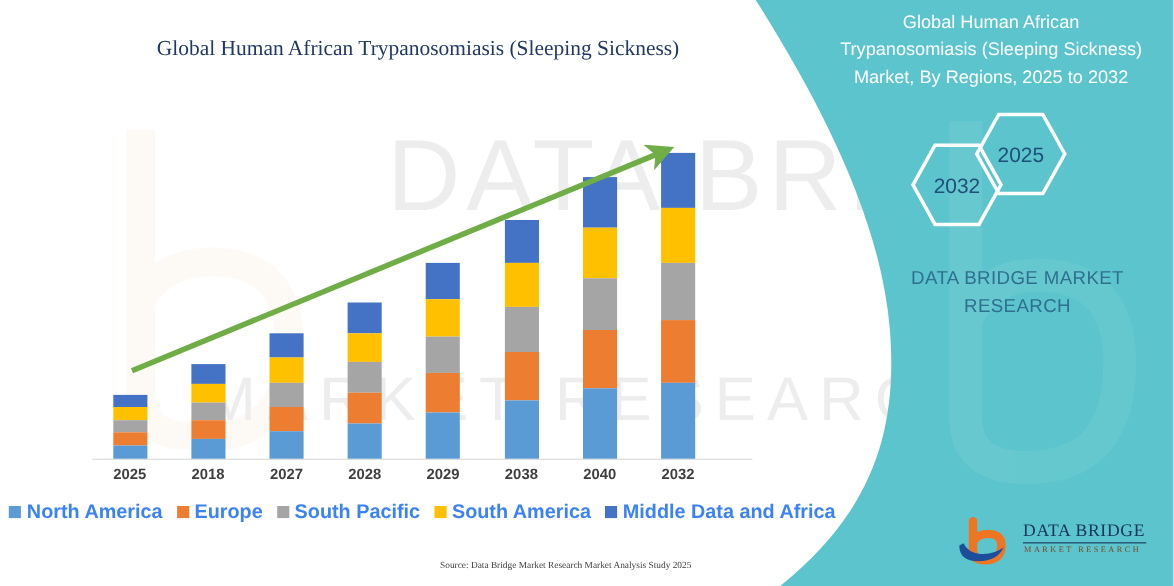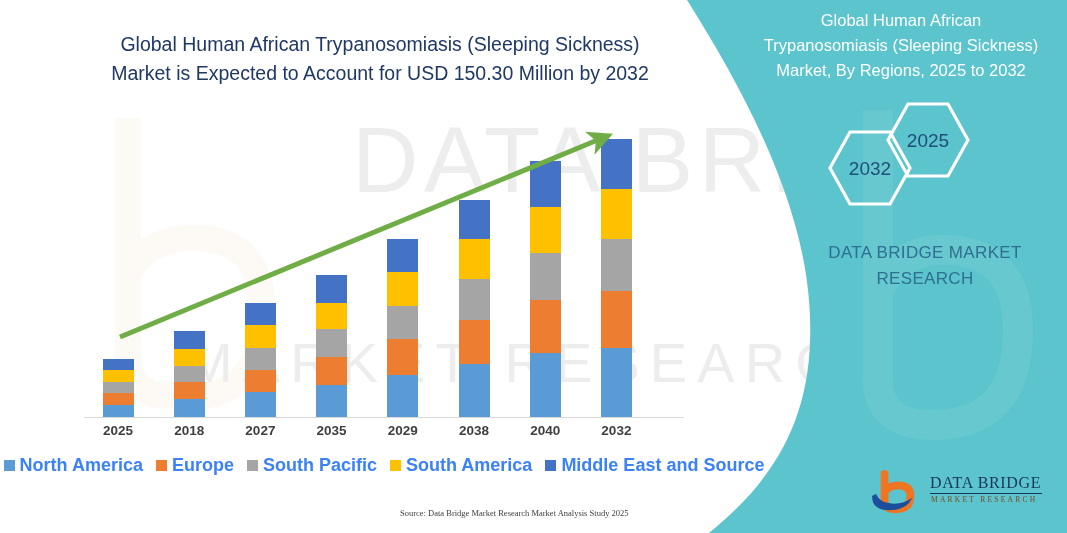--- a/index.html
+++ b/index.html
@@ -23,21 +23,21 @@
     position:absolute;color:#d8d8d8;font-weight:400;letter-spacing:.06em;
     white-space:nowrap;user-select:none;
   }
   .wm-l1{left:352px;top:108px;font-size:92px;color:#ededed;}
   .wm-l2{left:186px;top:330px;font-size:56px;color:#ededed;letter-spacing:.18em;}
 
   
   .title{
     position:absolute;left:60px;top:30px;width:640px;
     text-align:center;color:#1f3864;
-    font-size:19.5px;line-height:29px;font-weight:400;
+    font-size:19.5px;line-height:29px;font-weight:400;font-family:Liberation Serif, serif;
   }
   .title .l{display:block;}
 
   
   .chart{position:absolute;left:84px;top:118px;width:600px;height:300px;}
   .axis{
     position:absolute;left:0;bottom:0;width:600px;height:1px;background:#d9d9d9;
   }
   .bar{
     position:absolute;bottom:1px;width:31px;display:flex;flex-direction:column-reverse;
@@ -108,21 +108,20 @@
     <path d="M40 10 L40 250 Q40 290 95 290 Q175 290 175 205 Q175 130 105 130 Q60 130 40 165" fill="none" stroke="#f0c9a8" stroke-width="26"></path>
   </svg>
 
   <div class="wm-text">
     <div class="wm-line wm-l1">DATA BRIDGE</div>
     <div class="wm-line wm-l2">MARKET RESEARCH</div>
   </div>
 
   <div class="title">
     <span class="l">Global Human African Trypanosomiasis (Sleeping Sickness)</span>
-    <span class="l">Market is Expected to Account for USD 150.30 Million by 2032</span>
   </div>
 
   <div class="chart" id="chart">
     <div class="axis"></div>
   <div class="bar" style="left: 18.5px;">
         <div class="seg" style="height: 12.51px; background: rgb(91, 155, 213);"></div>
         <div class="seg" style="height: 11.12px; background: rgb(237, 125, 49);"></div>
         <div class="seg" style="height: 11.12px; background: rgb(165, 165, 165);"></div>
         <div class="seg" style="height: 12.51px; background: rgb(255, 192, 0);"></div>
         <div class="seg" style="height: 11.12px; background: rgb(68, 114, 196);"></div>
@@ -184,21 +183,21 @@
         <path d="M0,0 L5,2.5 L0,5 L1.3,2.5 Z" fill="#70ad47"></path>
       </marker>
     </defs>
     <line id="arrow-line" x1="36.0" y1="219.0" x2="516.0" y2="21.0" stroke="#70ad47" stroke-width="5" marker-end="url(#ah)"></line>
   </svg>
 
   <div class="xlabels" id="xlabels">
       <div class="xlab" style="left: 4px;">2025</div>
       <div class="xlab" style="left: 75.2px;">2018</div>
       <div class="xlab" style="left: 146.4px;">2027</div>
-      <div class="xlab" style="left: 217.6px;">2035</div>
+      <div class="xlab" style="left: 217.6px;">2028</div>
       <div class="xlab" style="left: 288.8px;">2029</div>
       <div class="xlab" style="left: 360px;">2038</div>
       <div class="xlab" style="left: 431.2px;">2040</div>
       <div class="xlab" style="left: 502.4px;">2032</div>
     </div>
 
   <div class="legend" id="legend">
       <div class="lgi">
         <span class="lgsw" style="background: rgb(91, 155, 213);"></span>
         <span class="lglb">North America</span>
@@ -210,21 +209,21 @@
       <div class="lgi">
         <span class="lgsw" style="background: rgb(165, 165, 165);"></span>
         <span class="lglb">South Pacific</span>
       </div>
       <div class="lgi">
         <span class="lgsw" style="background: rgb(255, 192, 0);"></span>
         <span class="lglb">South America</span>
       </div>
       <div class="lgi">
         <span class="lgsw" style="background: rgb(68, 114, 196);"></span>
-        <span class="lglb">Middle East and Source</span>
+        <span class="lglb">Middle Data and Africa</span>
       </div>
     </div>
 
   <div class="footer">
     <div class="foot-r">Source: Data Bridge Market Research  Market Analysis Study 2025</div>
   </div>
 
   <svg class="teal-svg" viewBox="0 0 400 533" preserveAspectRatio="none">
     <path d="M20 0 L400 0 L400 533 L42 533
              C120 470 150 400 142 300

